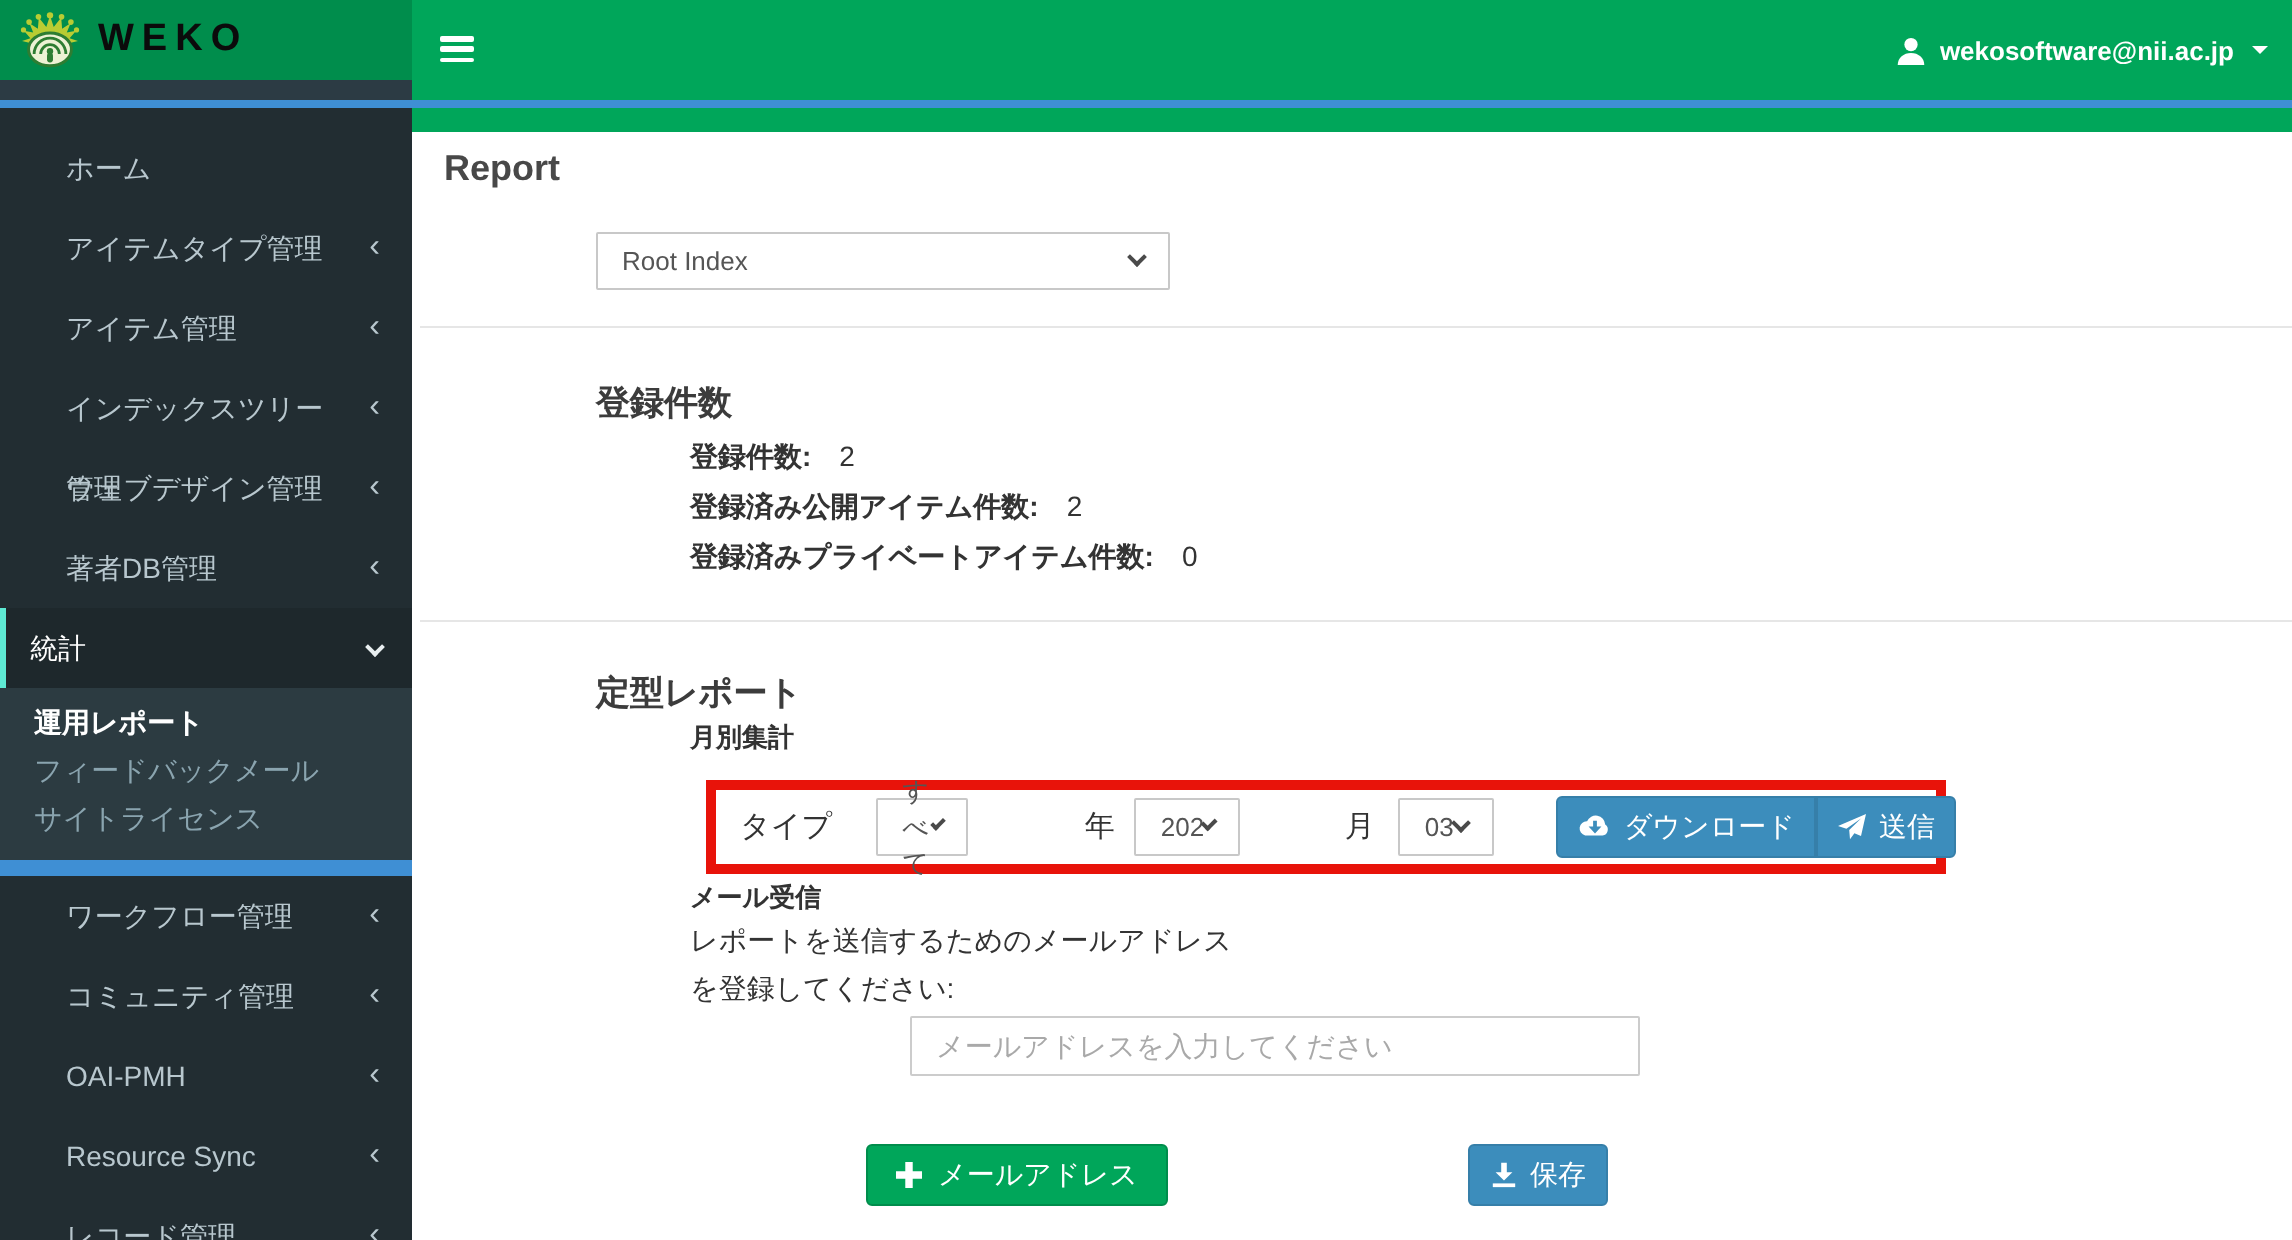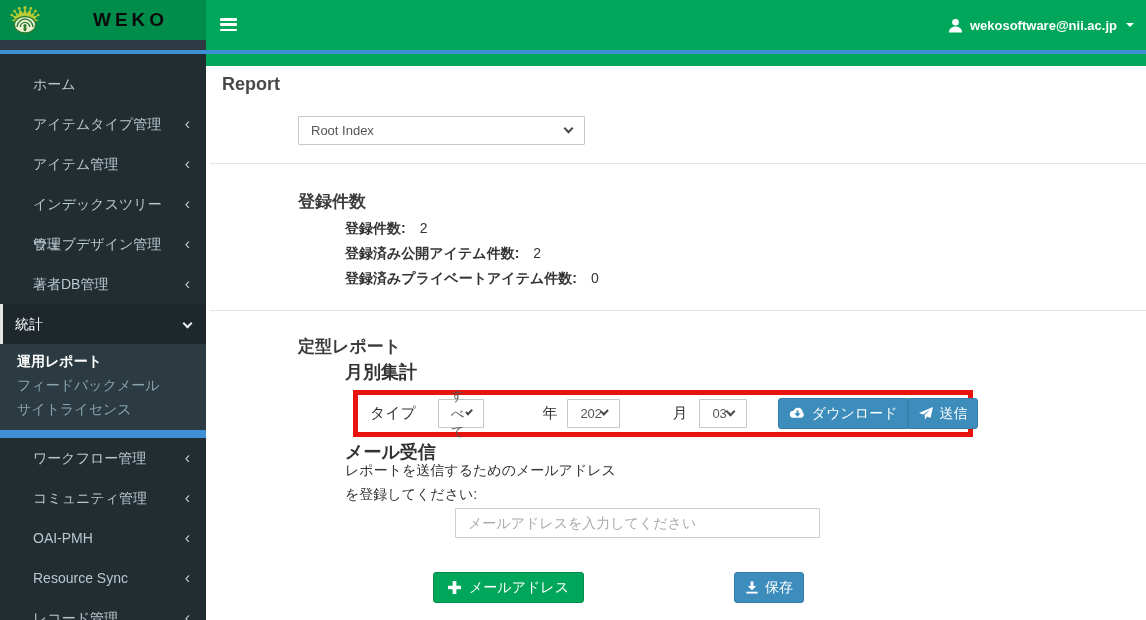--- a/index.html
+++ b/index.html
@@ -2,57 +2,57 @@
 <html><head>
 <meta charset="utf-8">
 <style>
   * { margin:0; padding:0; box-sizing:border-box; }
   html,body { width:1146px; height:620px; overflow:hidden; background:#fff;
               font-family:"Liberation Sans","DejaVu Sans",sans-serif; }
 
   
   .logo { position:absolute; left:0; top:0; width:206px; height:40px; background:#008d4c;
           display:flex; align-items:center; gap:9px; padding-left:10px; z-index:6; cursor:pointer; }
-  .logo-text { color:#0b0b0b; font-size:19px; font-weight:600; letter-spacing:4px;margin-left:44px; }
+  .logo-text { color:#0b0b0b; font-size:19px; font-weight:600; letter-spacing:4px; }
   .logo-understrip { position:absolute; left:0; top:40px; width:206px; height:10px; background:#2c3b44; z-index:6; }
   .navbar { position:absolute; left:206px; right:0; top:0; height:66px; background:#00a65a; z-index:6; }
   .blue-line { position:absolute; left:0; top:50px; width:100%; height:4px; background:#3f8fd4; z-index:7; }
   .hamburger { position:absolute; left:14px; top:18px; width:17px; height:13px; display:flex;
                flex-direction:column; justify-content:space-between; cursor:pointer; }
   .hamburger span { display:block; height:2.5px; background:#fff; border-radius:1px; }
   .user-menu { position:absolute; right:12px; top:0; height:50px; display:flex; align-items:center;
                gap:7px; color:#fff; font-size:13px; font-weight:600; cursor:pointer; }
   .caret-down { width:0; height:0; border-left:4px solid transparent; border-right:4px solid transparent;
                 border-top:4px solid #fff; margin-left:2px; }
 
   
   .sidebar { position:absolute; left:0; top:54px; width:206px; bottom:0; background:#222d32; padding-top:10px; z-index:5; }
   .s-item { position:relative; display:block; height:40px; line-height:40px; padding:0 33px;
             color:#b8c7ce; font-size:14px; text-decoration:none; cursor:pointer; }
   .s-item .chev-l { position:absolute; right:16px; top:0; font-size:16px; color:#b8c7ce; }
-  .s-item.active { background:#1e282c; color:#fff; border-left:3px solid #e5e5e5; padding-left:12px; }
+  .s-item.active { background:#1e282c; color:#fff; border-left:3px solid #5eead4; padding-left:12px; }
   .vchev { position:absolute; right:15px; top:16px; width:7px; height:7px;
            border-right:2px solid #e8eef0; border-bottom:2px solid #e8eef0; transform:rotate(45deg); }
   .submenu { background:#2c3b41; padding:5px 0 9px; }
   .sub-item { display:block; height:24px; line-height:24px; padding-left:17px; color:#8aa4af;
               font-size:14px; text-decoration:none; cursor:pointer; }
   .sub-item.active { color:#fff; font-weight:bold; }
   .side-blue-bar { height:8px; background:#3f8fd4; }
 
   
   .main { position:absolute; left:206px; top:54px; width:940px; bottom:0; background:#fff; }
   .page-title { position:absolute; left:16px; top:20px; font-size:18px; color:#484848; }
   .divider { position:absolute; left:4px; right:0; border-top:1px solid #e6e6e6; }
   .hr1 { top:109px; } .hr2 { top:256px; }
   .sec-h { position:absolute; font-size:17px; color:#3c3c3c; }
   .reg-h { left:92px; top:136px; } .fixed-h { left:92px; top:281px; }
   .stat { position:absolute; left:139px; font-size:14px; color:#333; }
   .stat b { font-weight:bold; } .stat .val { margin-left:14px; }
   .st0 { top:166px; } .st1 { top:191px; } .st2 { top:216px; }
-  .bold-sub { position:absolute; font-size:18px; font-weight:bold; color:#333; }
+  .bold-sub { position:absolute; font-size:13px; font-weight:bold; color:#333; }
   .monthly-h { left:139px; top:306px; } .mail-h { left:139px; top:386px; }
   .desc { position:absolute; left:139px; font-size:14px; color:#333; }
   .d1 { top:408px; } .d2 { top:432px; }
 
   .fake-select { border:1px solid #c8c8c8; background:#fff; color:#555; font-size:13px;
                  display:flex; align-items:center; padding:0 12px; height:29px; cursor:pointer; border-radius:1px; }
   .sel-chev { margin-left:auto; width:7px; height:7px; border-right:2px solid #4a4a4a;
               border-bottom:2px solid #4a4a4a; transform:rotate(45deg); margin-top:-4px; }
   .root-select { position:absolute; left:92px; top:62px; width:287px; }
 

